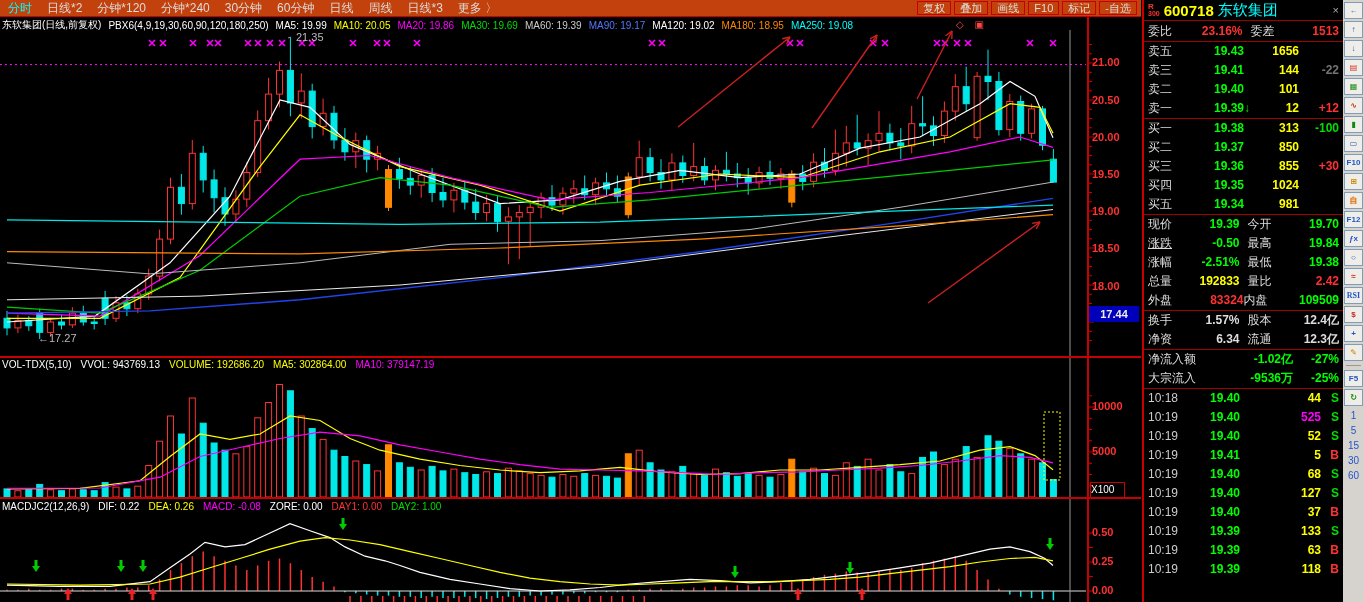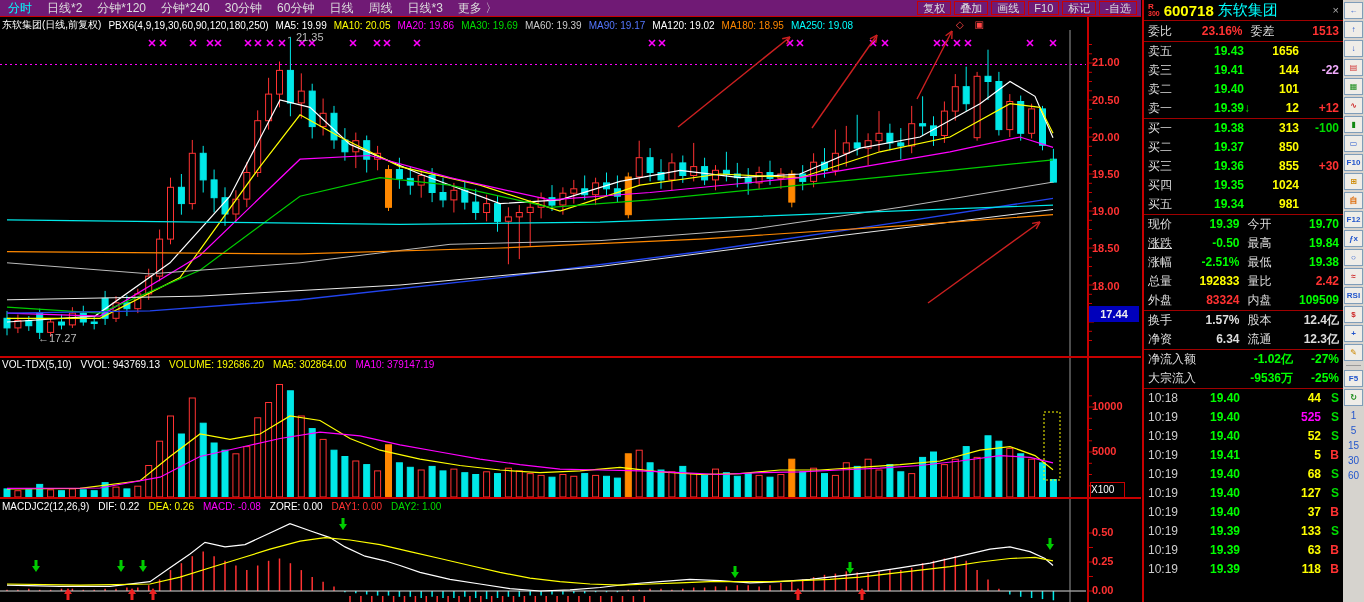--- a/index.html
+++ b/index.html
@@ -1,21 +1,21 @@
 <!DOCTYPE html>
 <html><head>
 <meta charset="utf-8">
 <style>
   html,body{margin:0;padding:0}
   body{width:1364px;height:602px;background:#000;overflow:hidden;position:relative;
        font-family:"Liberation Sans","DejaVu Sans",sans-serif;color:#ddd}
   #gfx{position:absolute;left:0;top:0;z-index:1}
   .ov{position:absolute;z-index:2}
   
-  #menubar{left:0;top:0;width:1141px;height:17px;background:#701a75;border-bottom:1px solid #c80000;
+  #menubar{left:0;top:0;width:1141px;height:17px;background:#c2410c;border-bottom:1px solid #c80000;
            display:flex;align-items:center;box-sizing:border-box;padding-left:8px}
   .tab{font-size:12px;margin-right:15px;color:#ddd;white-space:nowrap;cursor:default}
   .tab.active{color:#00ffff}
   #menu-btns{margin-left:auto;display:flex;gap:3px;margin-right:4px}
   .mbtn{border:1px solid #c80000;font-size:11px;line-height:12px;padding:0 5px;color:#ddd;white-space:nowrap}
   
   #chart-header{left:2px;top:18px;font-size:10px;white-space:nowrap;display:flex;gap:7px;align-items:center}
   #vol-header{left:2px;top:359px;font-size:10px;white-space:nowrap;display:flex;gap:9px}
   #macd-header{left:2px;top:501px;font-size:10px;white-space:nowrap;display:flex;gap:9px}
   .axl{position:absolute;left:1092px;width:44px;font-size:11px;font-weight:bold;color:#ff3232;z-index:2}
@@ -690,21 +690,21 @@
         <span class="w56" style="color: rgb(0, 255, 0);">19.43</span>
         <span class="arr"></span>
         <span class="fx1" style="color: rgb(255, 255, 0);">1656</span>
         <span class="w40r" style="color: rgb(221, 221, 221);"></span>
       </div>
       <div class="r">
         <span class="lab w40">卖三</span>
         <span class="w56" style="color: rgb(0, 255, 0);">19.41</span>
         <span class="arr"></span>
         <span class="fx1" style="color: rgb(255, 255, 0);">144</span>
-        <span class="w40r" style="color: #f0abfc;">-22</span>
+        <span class="w40r" style="color: #737373;">-22</span>
       </div>
       <div class="r">
         <span class="lab w40">卖二</span>
         <span class="w56" style="color: rgb(0, 255, 0);">19.40</span>
         <span class="arr"></span>
         <span class="fx1" style="color: rgb(255, 255, 0);">101</span>
         <span class="w40r" style="color: rgb(221, 221, 221);"></span>
       </div>
       <div class="r">
         <span class="lab w40">卖一</span>
@@ -772,21 +772,21 @@
       </div>
       <div class="r">
         <span class="lab" style="min-width: 34px;">总量</span>
         <span class="fx1" style="color: rgb(255, 255, 0);">192833</span>
         <span class="lab" style="min-width: 34px; padding-left: 8px;">量比</span>
         <span class="fx1" style="color: rgb(255, 50, 50);">2.42</span>
       </div>
       <div class="r">
         <span class="lab" style="min-width: 34px;">外盘</span>
         <span class="fx1" style="color: rgb(255, 50, 50);">83324</span>
-        <span class="lab" style="min-width: 34px; padding-left: 8px;">内盘</span>
+        <span class="lab" style="min-width: 34px; padding-left: 0;">内盘</span>
         <span class="fx1" style="color: rgb(0, 255, 0);">109509</span>
       </div>
     </div>
   <div id="info-rows2" class="sec">
       <div class="r">
         <span class="lab" style="min-width: 34px;">换手</span>
         <span class="fx1" style="color: rgb(221, 221, 221);">1.57%</span>
         <span class="lab" style="min-width: 34px; padding-left: 8px;">股本</span>
         <span class="fx1" style="color: rgb(221, 221, 221);">12.4亿</span>
       </div>
@@ -913,21 +913,21 @@
     <div class="tbi">
       <span style="color: rgb(34, 85, 204);">ƒx</span>
     </div>
     <div class="tbi">
       <span style="color: rgb(34, 85, 204);">○</span>
     </div>
     <div class="tbi">
       <span style="color: rgb(204, 34, 34);">≈</span>
     </div>
     <div class="tbi">
-      <span style="color: rgb(34, 85, 204);">RSI</span>
+      <span style="color: rgb(34, 85, 204); font-family: Liberation Serif, serif;">RSI</span>
     </div>
     <div class="tbi">
       <span style="color: rgb(204, 34, 34);">$</span>
     </div>
     <div class="tbi">
       <span style="color: rgb(34, 85, 204);">+</span>
     </div>
     <div class="tbi">
       <span style="color: rgb(204, 136, 0);">✎</span>
     </div>

